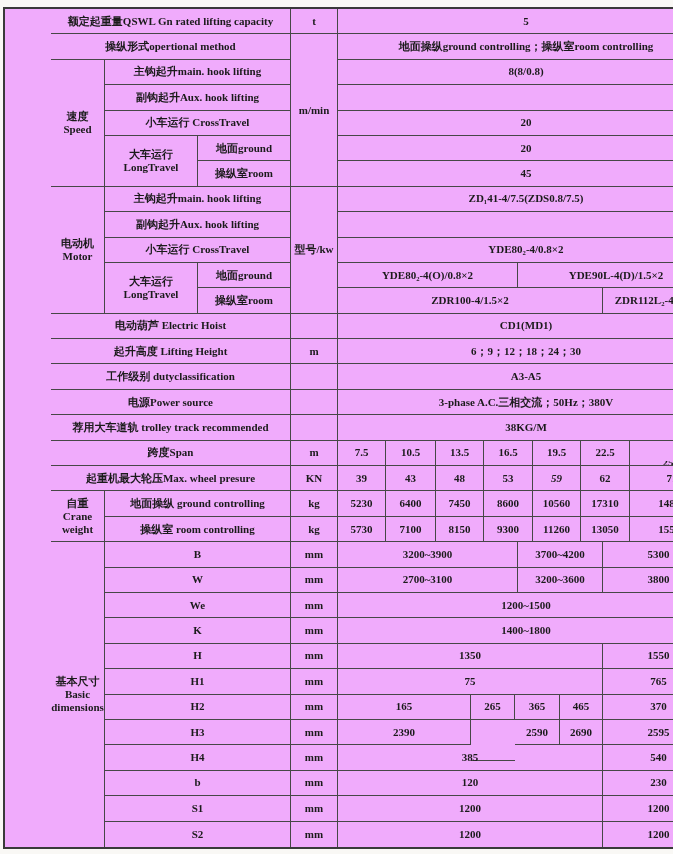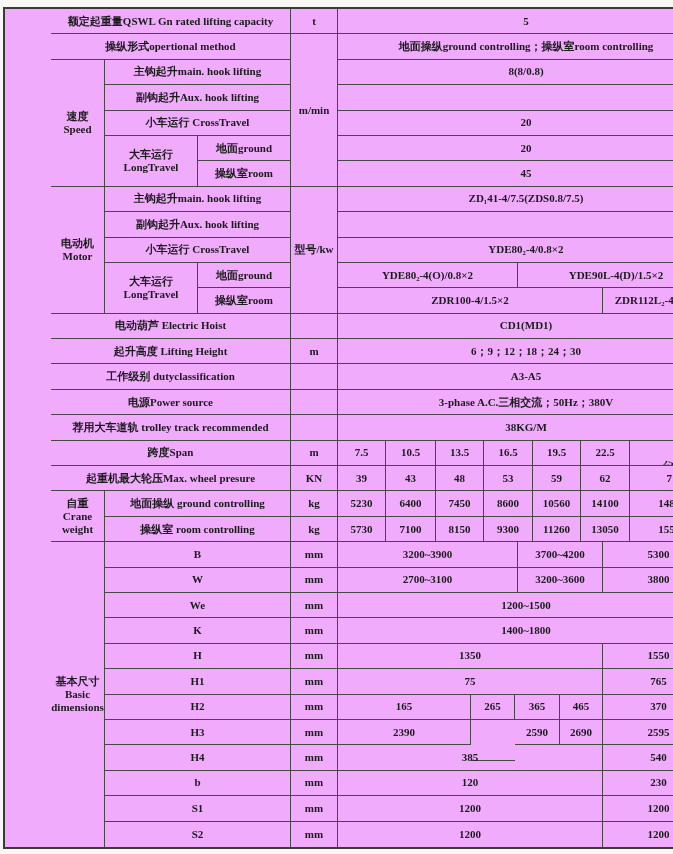--- a/index.html
+++ b/index.html
@@ -108,34 +108,34 @@
       <div class="cell" style="grid-area: 18 / 9 / span 1 / span 3; border-color: rgb(71, 71, 71); color: rgb(27, 27, 27);">16.5</div>
       <div class="cell" style="grid-area: 18 / 12 / span 1 / span 2; border-color: rgb(71, 71, 71); color: rgb(27, 27, 27);">19.5</div>
       <div class="cell" style="grid-area: 18 / 14 / span 1 / span 2; border-color: rgb(71, 71, 71); color: rgb(27, 27, 27);">22.5</div>
       <div class="cell no-r" style="grid-area: 18 / 16 / span 1 / span 1; border-color: rgb(71, 71, 71); color: rgb(27, 27, 27); margin-top: 20px;">25.5</div>
       <div class="cell" style="grid-area: 19 / 1 / span 1 / span 3; border-color: rgb(71, 71, 71); color: rgb(27, 27, 27);">起重机最大轮压Max. wheel presure</div>
       <div class="cell" style="grid-area: 19 / 4 / span 1 / span 1; border-color: rgb(71, 71, 71); color: rgb(27, 27, 27);">KN</div>
       <div class="cell" style="grid-area: 19 / 5 / span 1 / span 1; border-color: rgb(71, 71, 71); color: rgb(27, 27, 27);">39</div>
       <div class="cell" style="grid-area: 19 / 6 / span 1 / span 1; border-color: rgb(71, 71, 71); color: rgb(27, 27, 27);">43</div>
       <div class="cell" style="grid-area: 19 / 7 / span 1 / span 2; border-color: rgb(71, 71, 71); color: rgb(27, 27, 27);">48</div>
       <div class="cell" style="grid-area: 19 / 9 / span 1 / span 3; border-color: rgb(71, 71, 71); color: rgb(27, 27, 27);">53</div>
-      <div class="cell" style="grid-area: 19 / 12 / span 1 / span 2; border-color: rgb(71, 71, 71); color: rgb(27, 27, 27);">59</div>
+      <div class="cell" style="grid-area: 19 / 12 / span 1 / span 2; border-color: rgb(71, 71, 71); color: rgb(27, 27, 27); font-style: italic;">59</div>
       <div class="cell" style="grid-area: 19 / 14 / span 1 / span 2; border-color: rgb(71, 71, 71); color: rgb(27, 27, 27);">62</div>
       <div class="cell no-r" style="grid-area: 19 / 16 / span 1 / span 1; border-color: rgb(71, 71, 71); color: rgb(27, 27, 27);">71</div>
       <div class="cell" style="grid-area: 20 / 1 / span 2 / span 1; border-color: rgb(71, 71, 71); color: rgb(27, 27, 27);">自重
 Crane
 weight</div>
       <div class="cell" style="grid-area: 20 / 2 / span 1 / span 2; border-color: rgb(71, 71, 71); color: rgb(27, 27, 27);">地面操纵 ground controlling</div>
       <div class="cell" style="grid-area: 20 / 4 / span 1 / span 1; border-color: rgb(71, 71, 71); color: rgb(27, 27, 27);">kg</div>
       <div class="cell" style="grid-area: 20 / 5 / span 1 / span 1; border-color: rgb(71, 71, 71); color: rgb(27, 27, 27);">5230</div>
       <div class="cell" style="grid-area: 20 / 6 / span 1 / span 1; border-color: rgb(71, 71, 71); color: rgb(27, 27, 27);">6400</div>
       <div class="cell" style="grid-area: 20 / 7 / span 1 / span 2; border-color: rgb(71, 71, 71); color: rgb(27, 27, 27);">7450</div>
       <div class="cell" style="grid-area: 20 / 9 / span 1 / span 3; border-color: rgb(71, 71, 71); color: rgb(27, 27, 27);">8600</div>
       <div class="cell" style="grid-area: 20 / 12 / span 1 / span 2; border-color: rgb(71, 71, 71); color: rgb(27, 27, 27);">10560</div>
-      <div class="cell" style="grid-area: 20 / 14 / span 1 / span 2; border-color: rgb(71, 71, 71); color: rgb(27, 27, 27);">14100</div>
+      <div class="cell" style="grid-area: 20 / 14 / span 1 / span 2; border-color: rgb(71, 71, 71); color: rgb(27, 27, 27);">17310</div>
       <div class="cell no-r" style="grid-area: 20 / 16 / span 1 / span 1; border-color: rgb(71, 71, 71); color: rgb(27, 27, 27);">14850</div>
       <div class="cell" style="grid-area: 21 / 2 / span 1 / span 2; border-color: rgb(71, 71, 71); color: rgb(27, 27, 27);">操纵室 room controlling</div>
       <div class="cell" style="grid-area: 21 / 4 / span 1 / span 1; border-color: rgb(71, 71, 71); color: rgb(27, 27, 27);">kg</div>
       <div class="cell" style="grid-area: 21 / 5 / span 1 / span 1; border-color: rgb(71, 71, 71); color: rgb(27, 27, 27);">5730</div>
       <div class="cell" style="grid-area: 21 / 6 / span 1 / span 1; border-color: rgb(71, 71, 71); color: rgb(27, 27, 27);">7100</div>
       <div class="cell" style="grid-area: 21 / 7 / span 1 / span 2; border-color: rgb(71, 71, 71); color: rgb(27, 27, 27);">8150</div>
       <div class="cell" style="grid-area: 21 / 9 / span 1 / span 3; border-color: rgb(71, 71, 71); color: rgb(27, 27, 27);">9300</div>
       <div class="cell" style="grid-area: 21 / 12 / span 1 / span 2; border-color: rgb(71, 71, 71); color: rgb(27, 27, 27);">11260</div>
       <div class="cell" style="grid-area: 21 / 14 / span 1 / span 2; border-color: rgb(71, 71, 71); color: rgb(27, 27, 27);">13050</div>
       <div class="cell no-r" style="grid-area: 21 / 16 / span 1 / span 1; border-color: rgb(71, 71, 71); color: rgb(27, 27, 27);">15550</div>

